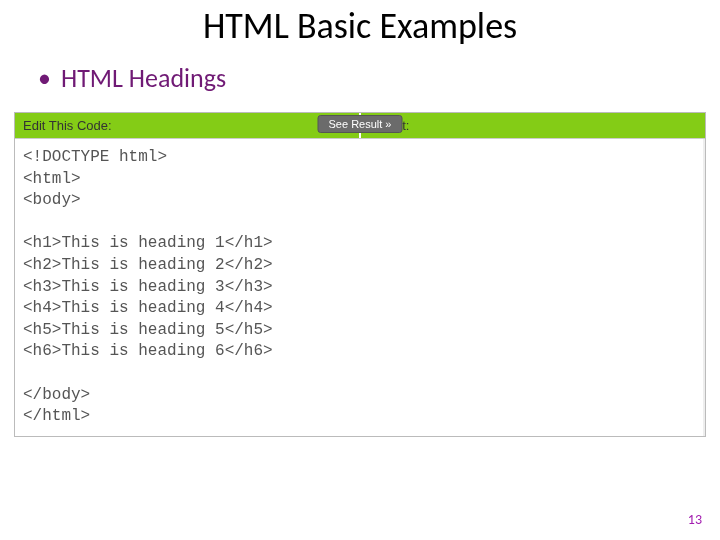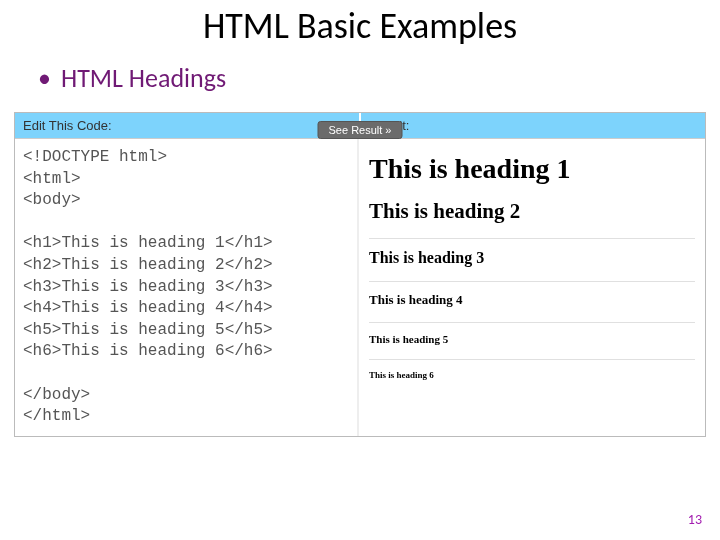--- a/index.html
+++ b/index.html
@@ -24,21 +24,21 @@
       color: #701a75;
       margin-bottom: 18px;
     }
     .bullet-row .bullet { margin-right: 10px; }
     .example-box {
       margin: 0 14px;
       border: 1px solid #bbb;
       background: #fff;
     }
     .header-bar {
-      background: #7dd3fc;
+      background: #84cc16;
       border-bottom: 1px solid #ccc;
       display: flex;
       align-items: stretch;
       font-family: Verdana, Arial, sans-serif;
       font-size: 13px;
       position: relative;
       height: 26px;
     }
     .hdr-left {
       flex: 1;
@@ -51,21 +51,21 @@
       flex: 1;
       display: flex;
       align-items: center;
       padding-left: 8px;
       color: #333;
       border-left: 2px solid #fff;
     }
     .see-result-btn {
       position: absolute;
       left: 50%;
-      top: 8px;
+      top: 2px;
       transform: translateX(-50%);
       background: #6b6b6b;
       color: #fff;
       border: 1px solid #555;
       border-radius: 3px;
       font-size: 11px;
       padding: 2px 10px;
       font-family: Verdana, Arial, sans-serif;
       cursor: pointer;
     }
@@ -127,28 +127,16 @@
 
 &lt;h1&gt;This is heading 1&lt;/h1&gt;
 &lt;h2&gt;This is heading 2&lt;/h2&gt;
 &lt;h3&gt;This is heading 3&lt;/h3&gt;
 &lt;h4&gt;This is heading 4&lt;/h4&gt;
 &lt;h5&gt;This is heading 5&lt;/h5&gt;
 &lt;h6&gt;This is heading 6&lt;/h6&gt;
 
 &lt;/body&gt;
 &lt;/html&gt;</div>
-    <div class="result-pane">
-      <div class="h1">This is heading 1</div>
-      <div class="h2">This is heading 2</div>
-      <hr>
-      <div class="h3">This is heading 3</div>
-      <hr>
-      <div class="h4">This is heading 4</div>
-      <hr>
-      <div class="h5">This is heading 5</div>
-      <hr>
-      <div class="h6">This is heading 6</div>
-    </div>
   </div>
 </div>
 
 <div class="page-num">13</div>
 
 </body></html>

